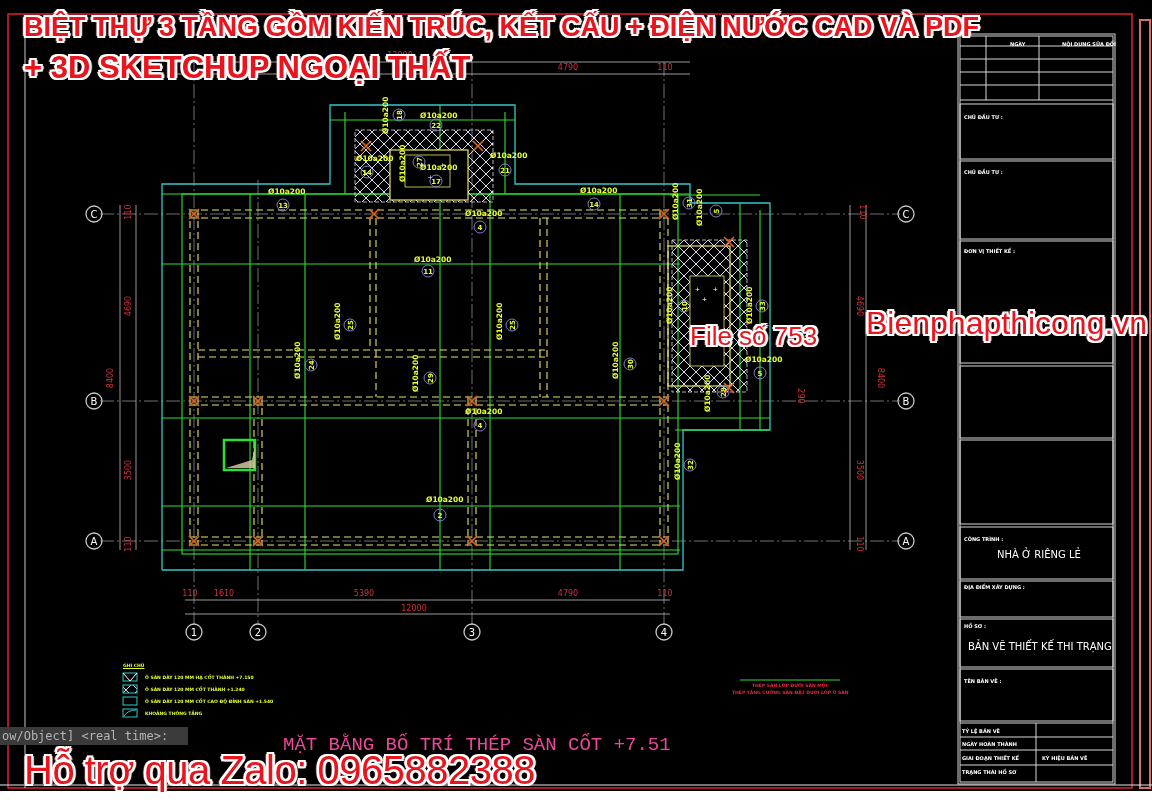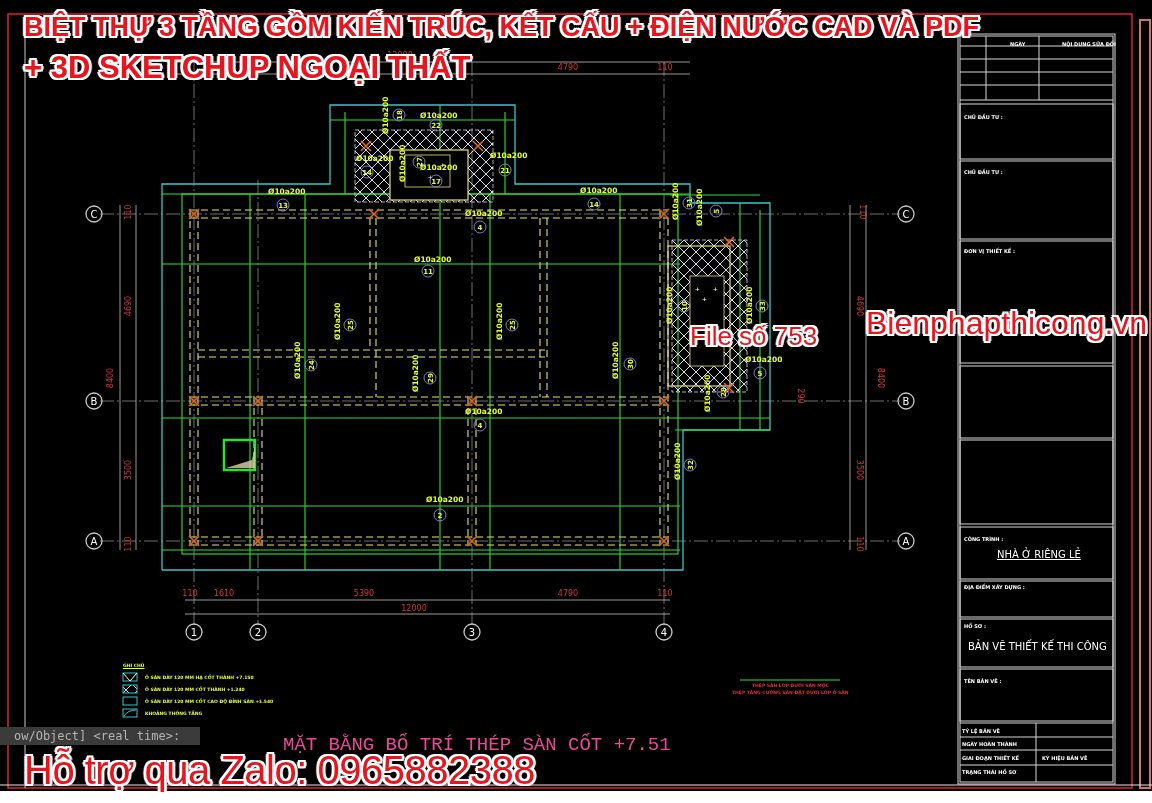--- a/index.html
+++ b/index.html
@@ -14,21 +14,21 @@
     white-space:nowrap; letter-spacing:0px;
   }
   #title-line1 { left:24px; top:12px; font-size:27px; }
   #title-line2 { left:24px; top:50px; font-size:31px; }
   #watermark-file { left:690px; top:321px; font-size:26px; font-weight:normal; }
   #watermark-site { left:866px; top:305px; font-size:32px; font-weight:normal; }
   #zalo { left:24px; top:748px; font-size:40px; font-weight:normal; letter-spacing:-0.5px; }
   #cmdline {
     position:absolute; left:0; top:727px; width:186px; height:18px;
     background:#3b3b3b; color:#b5b5b5; font-family:"DejaVu Sans Mono", monospace; font-size:12px;
-    line-height:18px; padding-left:14px; white-space:nowrap; overflow:hidden;
+    line-height:18px; padding-left:2px; white-space:nowrap; overflow:hidden;
   }
   #drawing-title {
     position:absolute; left:283px; top:734px; color:#ec4899; font-size:19px;
     font-family:Liberation Mono, monospace; white-space:nowrap;
   }
   .tb-text { position:absolute; color:#fff; font-size:5px; font-weight:bold; white-space:nowrap; font-family:"DejaVu Sans", sans-serif; }
   .tb-big { position:absolute; color:#fff; font-size:10px; white-space:nowrap; font-family:"DejaVu Sans", sans-serif; }
   .legend-text { position:absolute; color:#e6ff2e; font-size:4.5px; font-weight:bold; white-space:nowrap; font-family:"DejaVu Sans", sans-serif; }
   .note-text { position:absolute; color:#e52a3c; font-size:4.5px; font-weight:bold; white-space:nowrap; font-family:"DejaVu Sans", sans-serif; }
   .bottom-strip { position:absolute; left:0; top:791px; width:1152px; height:12px; background:#fff; }
@@ -322,24 +322,24 @@
   </g>
 </svg>
 
 <div>
   <span class="tb-text" style="left:1010px;top:41px;">NGÀY</span>
   <span class="tb-text" style="left:1062px;top:41px;">NỘI DUNG SỬA ĐỔI</span>
   <span class="tb-text" style="left:964px;top:114px;">CHỦ ĐẦU TƯ :</span>
   <span class="tb-text" style="left:964px;top:169px;">CHỦ ĐẦU TƯ :</span>
   <span class="tb-text" style="left:964px;top:248px;">ĐƠN VỊ THIẾT KẾ :</span>
   <span class="tb-text" style="left:964px;top:536px;">CÔNG TRÌNH :</span>
-  <span class="tb-big" style="left:997px;top:549px;text-decoration:underline;">NHÀ Ở RIÊNG LẺ</span>
+  <span class="tb-big" style="left:997px;top:549px;">NHÀ Ở RIÊNG LẺ</span>
   <span class="tb-text" style="left:964px;top:584px;">ĐỊA ĐIỂM XÂY DỰNG :</span>
   <span class="tb-text" style="left:964px;top:623px;">HỒ SƠ :</span>
-  <span class="tb-big" style="left:968px;top:641px;">BẢN VẼ THIẾT KẾ THI CÔNG</span>
+  <span class="tb-big" style="left:968px;top:641px;">BẢN VẼ THIẾT KẾ THI TRẠNG</span>
   <span class="tb-text" style="left:964px;top:678px;">TÊN BẢN VẼ :</span>
   <span class="tb-text" style="left:962px;top:728px;">TỶ LỆ BẢN VẼ</span>
   <span class="tb-text" style="left:962px;top:741px;">NGÀY HOÀN THÀNH</span>
   <span class="tb-text" style="left:962px;top:755px;">GIAI ĐOẠN THIẾT KẾ</span>
   <span class="tb-text" style="left:1042px;top:755px;">KÝ HIỆU BẢN VẼ</span>
   <span class="tb-text" style="left:962px;top:769px;">TRẠNG THÁI HỒ SƠ</span>
 </div>
 
 <div>
   <span class="legend-text" style="left:123px;top:663px;text-decoration:underline;">GHI CHÚ</span>

